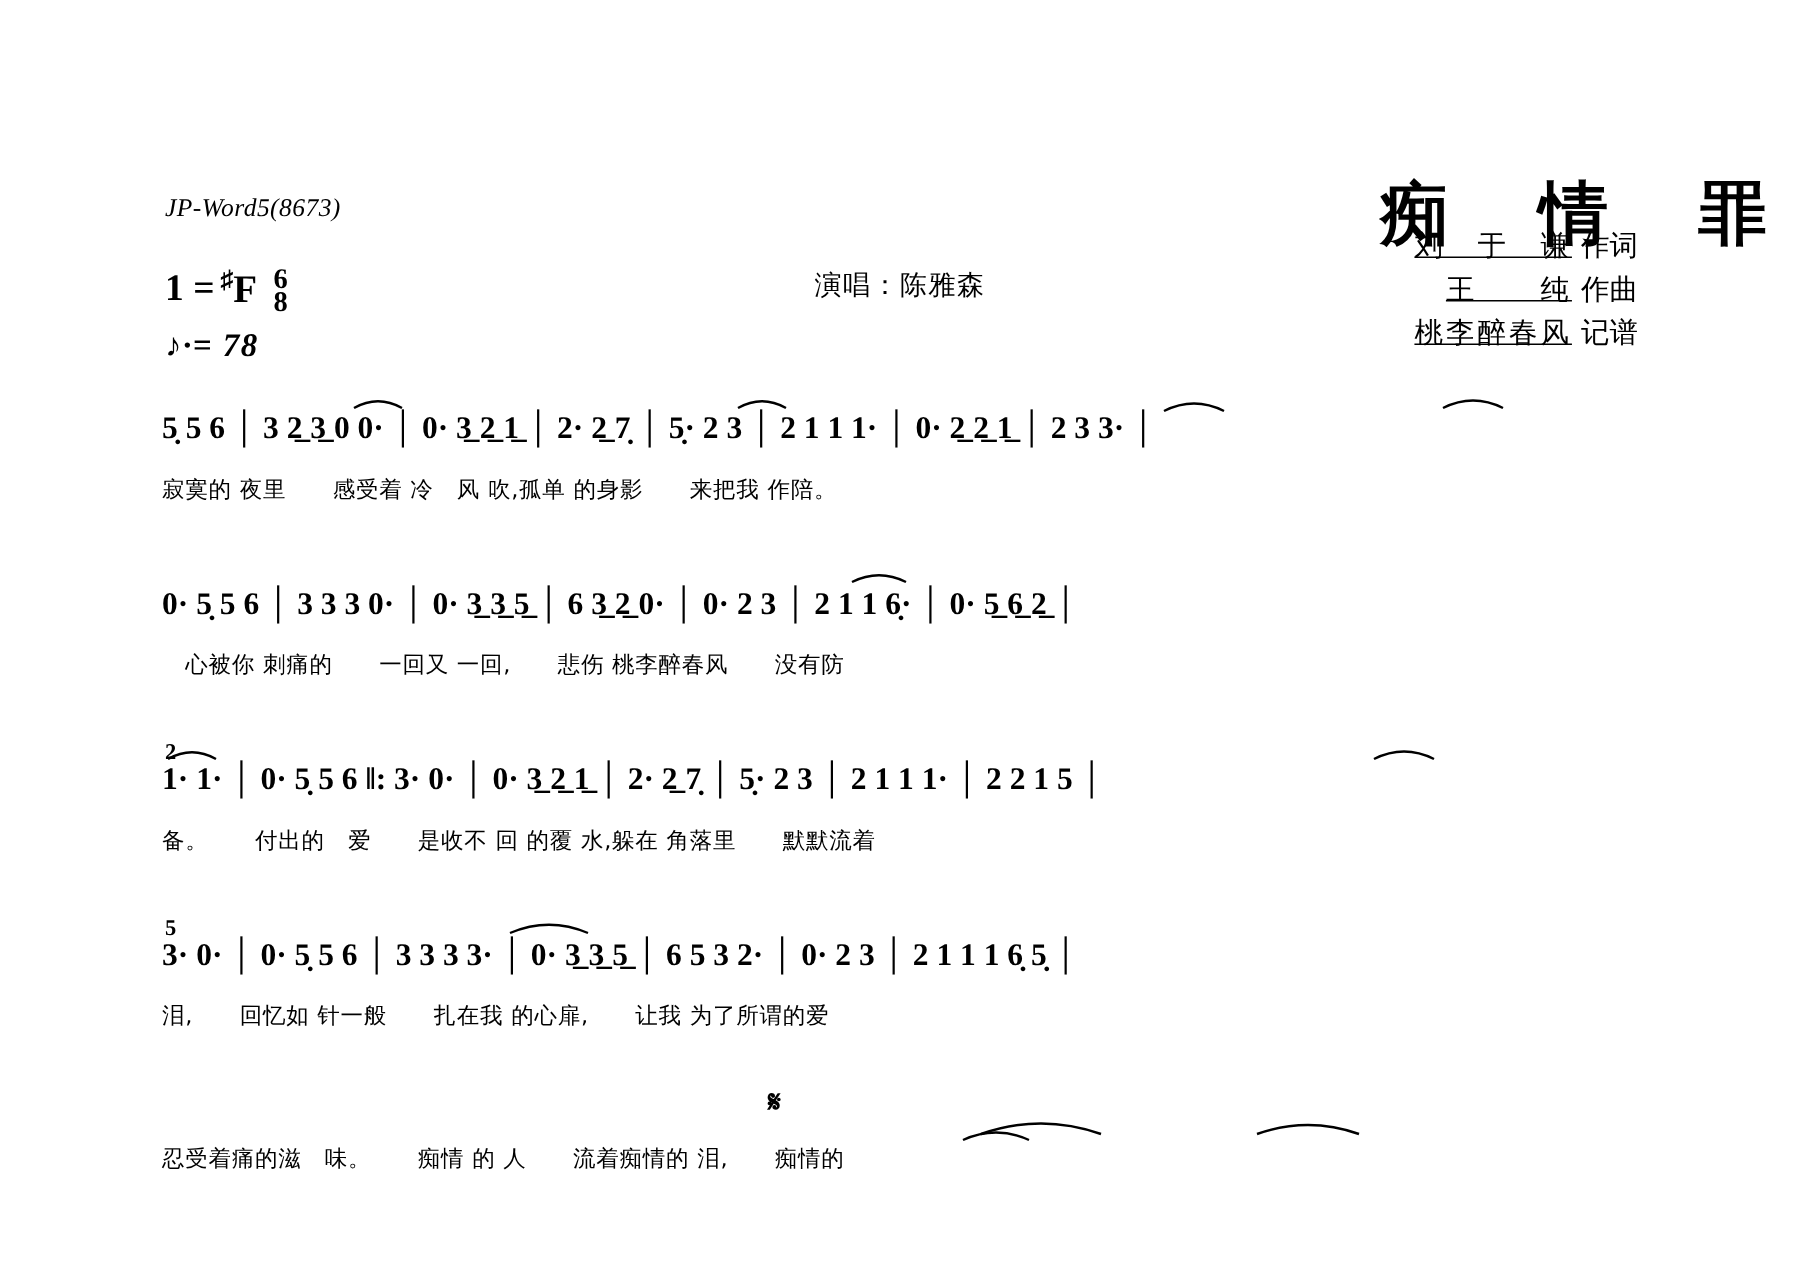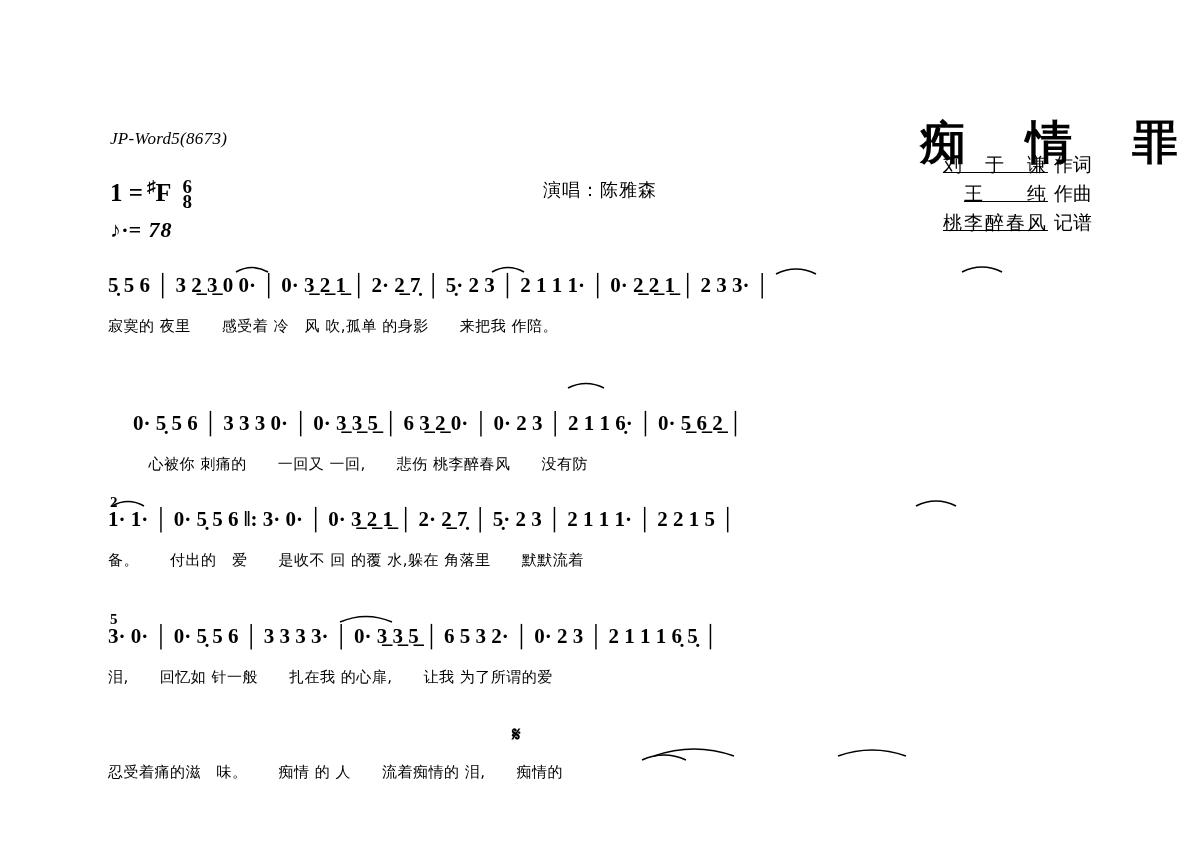--- a/index.html
+++ b/index.html
@@ -189,21 +189,21 @@
       </span>
     </div>
     <div class="tempo">♪·= 78</div>
   </div>
 
   <div class="system" style="top:268px;">
     <div class="notes-row">5̣ 5 6 │ 3 2̲ 3̲ 0 0· │ 0· 3̲ 2̲ 1̲ │ 2· 2̲ 7̣ │ 5̣· 2 3 │ 2 1 1 1· │ 0· 2̲ 2̲ 1̲ │ 2 3 3· │</div>
     <div class="lyrics-row">寂寞的 夜里　　感受着 冷　风 吹,孤单 的身影　　来把我 作陪。</div>
   </div>
 
-  <div class="system" style="top:406px;margin-left:25px;">
+  <div class="system" style="top:385px;">
     <div class="notes-row">0· 5̣ 5 6 │ 3 3 3 0· │ 0· 3̲ 3̲ 5̲ │ 6 3̲ 2̲ 0· │ 0· 2 3 │ 2 1 1 6̣· │ 0· 5̲ 6̲ 2̲ │</div>
     <div class="lyrics-row">　心被你 刺痛的　　一回又 一回,　　悲伤 桃李醉春风　　没有防</div>
   </div>
 
   <div class="system" style="top:502px;">
     <div class="repeat-mark" style="left:2px; top:-8px;">2</div>
     <div class="notes-row">1· 1· │ 0· 5̣ 5 6 ‖: 3· 0· │ 0· 3̲ 2̲ 1̲ │ 2· 2̲ 7̣ │ 5̣· 2 3 │ 2 1 1 1· │ 2 2 1 5 │</div>
     <div class="lyrics-row">备。　　付出的　爱　　是收不 回 的覆 水,躲在 角落里　　默默流着</div>
   </div>
 

